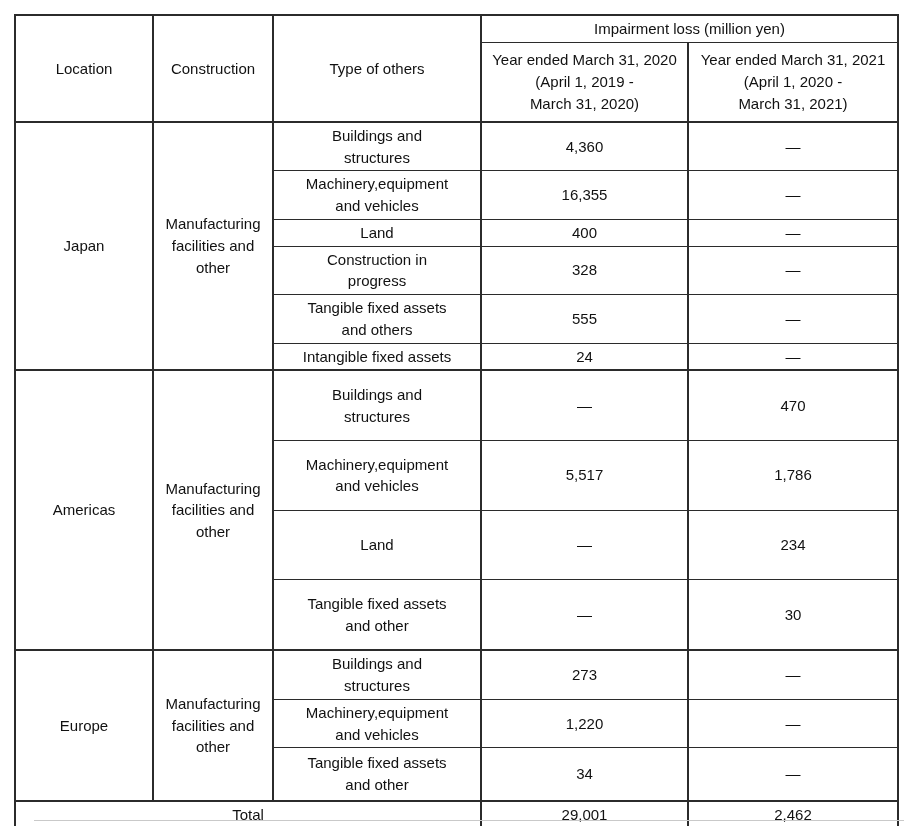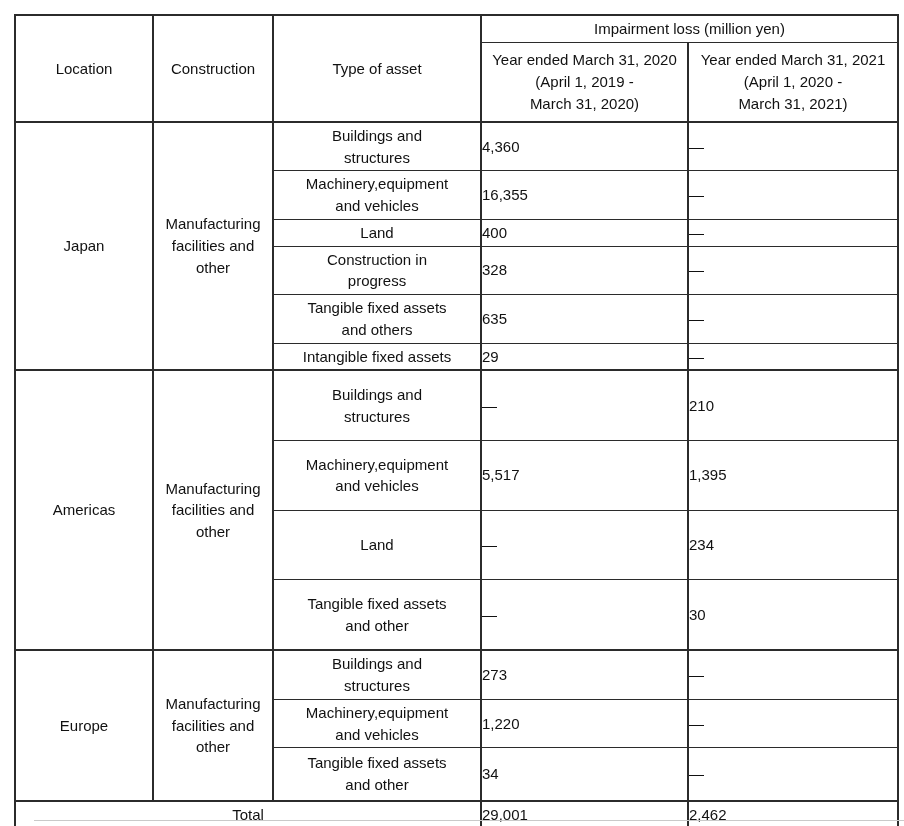--- a/index.html
+++ b/index.html
@@ -29,21 +29,21 @@
     font-weight: normal;
     font-size: 15px;
     line-height: 1.45;
     padding: 2px 0;
     vertical-align: middle;
     background: #ffffff;
     overflow: hidden;
   }
   .center  { text-align: center; }
   .left    { text-align: center; padding-left: 10px; margin-top: 39px; }
-  .right   { text-align: left; margin-top: 24px; }
+  .right   { text-align: center; margin-top: 24px; }
   .preline { white-space: pre-line; }
   tr.section-start td { border-top-width: 2px; }
   tr.total-row td    { border-top-width: 2px; }
   .group-head { height: 25px; }
   .year-head td { line-height: 1.4; }
   .bottom-rule {
     position: absolute;
     left: 34px;
     right: 0;
     top: 820px;
@@ -62,21 +62,21 @@
       <col style="width:120px">
       <col style="width:208px">
       <col style="width:207px">
       <col style="width:210px">
     </colgroup>
 
     <tbody>
         <tr class="group-head">
       <td rowspan="2" class="center" style="height:25px">Location</td>
       <td rowspan="2" class="center">Construction</td>
-      <td rowspan="2" class="center">Type of asset</td>
+      <td rowspan="2" class="center">Type of others</td>
       <td colspan="2" class="center">Impairment loss (million yen)</td>
     </tr>
     <tr class="year-head">
       <td class="center preline" style="height:74px">Year ended March 31, 2020
 (April 1, 2019 -
 March 31, 2020)</td>
       <td class="center preline">Year ended March 31, 2021
 (April 1, 2020 -
 March 31, 2021)</td>
     </tr>
@@ -104,44 +104,44 @@
     </tr>
     <tr style="height:46px">
       <td class="left preline">Construction in
 progress</td>
       <td class="right">328</td>
       <td class="right">—</td>
     </tr>
     <tr style="height:48px">
       <td class="left preline">Tangible fixed assets
 and others</td>
-      <td class="right">635</td>
+      <td class="right">555</td>
       <td class="right">—</td>
     </tr>
     <tr style="height:16px">
       <td class="left preline">Intangible fixed assets</td>
-      <td class="right">29</td>
+      <td class="right">24</td>
       <td class="right">—</td>
     </tr>
 
     <tr class="section-start" style="height:70px">
       <td rowspan="4" class="left preline">Americas</td>
       <td rowspan="4" class="left preline">Manufacturing
 facilities and
 other</td>
       <td class="left preline">Buildings and
 structures</td>
       <td class="right">—</td>
-      <td class="right">210</td>
+      <td class="right">470</td>
     </tr>
     <tr style="height:70px">
       <td class="left preline">Machinery,equipment
 and vehicles</td>
       <td class="right">5,517</td>
-      <td class="right">1,395</td>
+      <td class="right">1,786</td>
     </tr>
     <tr style="height:69px">
       <td class="left preline">Land</td>
       <td class="right">—</td>
       <td class="right">234</td>
     </tr>
     <tr style="height:71px">
       <td class="left preline">Tangible fixed assets
 and other</td>
       <td class="right">—</td>

